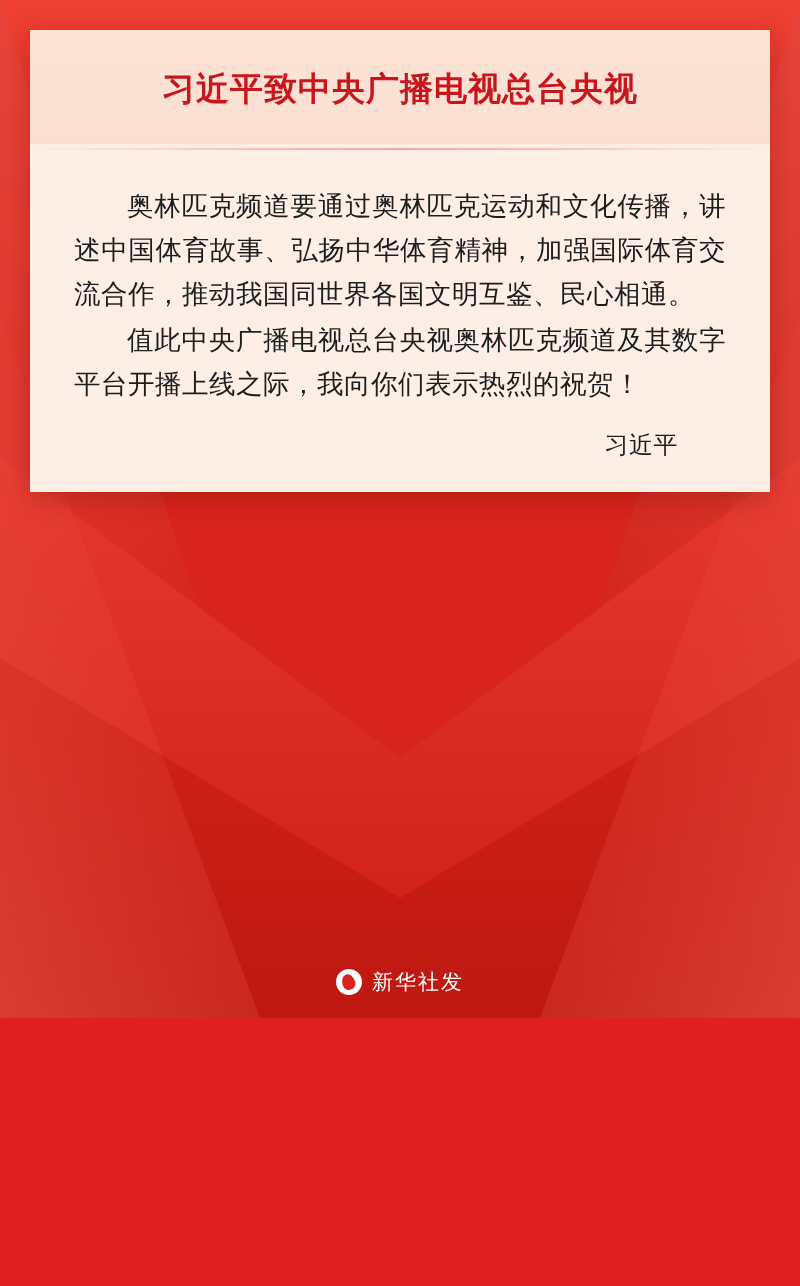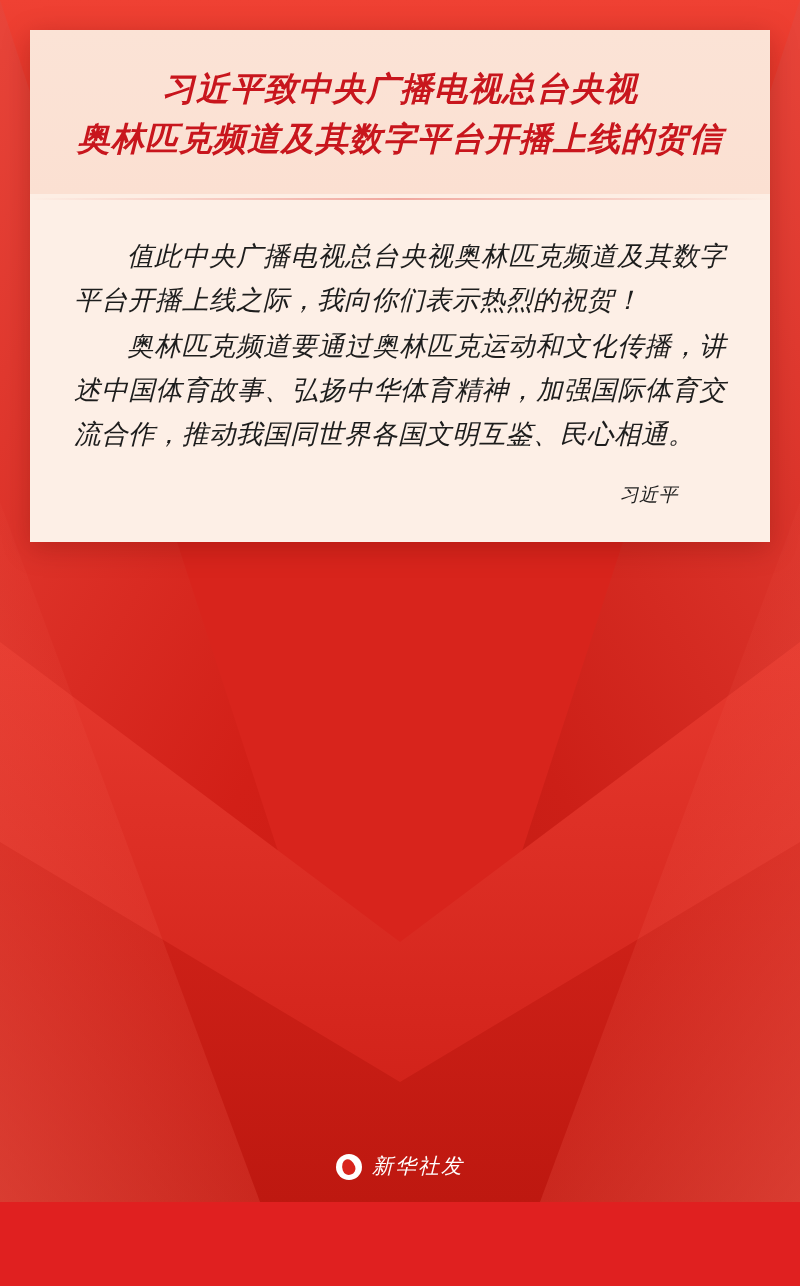--- a/index.html
+++ b/index.html
@@ -10,24 +10,23 @@
     width: 800px;
     height: 1286px;
     background: #e02020;
     font-family: "Liberation Serif", "DejaVu Serif", serif;
     overflow: hidden;
   }
 
   .poster {
     position: relative;
     width: 800px;
-    height: 1202px;
+    height: 1018px;
     background: #ef4444;
     overflow: hidden;
-    font-style: italic;
   }
 
   
   .bg-base {
     position: absolute;
     inset: 0;
     background: #d8241c;
   }
   .bg-left-fold {
     position: absolute;
@@ -140,33 +139,33 @@
   }
   .sign-block {
     margin-top: 18px;
     padding-right: 48px;
     text-align: right;
   }
   .sign-name,
   .sign-date {
     color: #1d1d1d;
     font-family: "Liberation Serif", "DejaVu Serif", serif;
-    font-size: 19px;
+    font-size: 24px;
     line-height: 42px;
     letter-spacing: .5px;
   }
 
   
   .footer {
     position: absolute;
     left: 0;
     bottom: 22px;
     width: 800px;
     display: flex;
-    align-items: flex-end;
+    align-items: center;
     justify-content: center;
     gap: 10px;
   }
   .footer-mark {
     width: 26px;
     height: 26px;
     border-radius: 50%;
     background: #ffffff;
     position: relative;
     display: inline-block;
@@ -200,27 +199,26 @@
   <div class="bg-right-fold"></div>
   <div class="bg-bottom-flap"></div>
   <div class="bg-bottom-flap2"></div>
   <div class="bg-side-wedge-l"></div>
   <div class="bg-side-wedge-r"></div>
 
   <div class="card">
 
     <div class="card-top">
       <div class="title-line">习近平致中央广播电视总台央视</div>
-      <div class="title-line">奥林匹克频道及其数字平台开播上线的贺信</div>
     </div>
     <div class="divider"></div>
 
     <div class="card-body">
+      <p class="para">奥林匹克频道要通过奥林匹克运动和文化传播，讲述中国体育故事、弘扬中华体育精神，加强国际体育交流合作，推动我国同世界各国文明互鉴、民心相通。</p>
       <p class="para">值此中央广播电视总台央视奥林匹克频道及其数字平台开播上线之际，我向你们表示热烈的祝贺！</p>
-      <p class="para">奥林匹克频道要通过奥林匹克运动和文化传播，讲述中国体育故事、弘扬中华体育精神，加强国际体育交流合作，推动我国同世界各国文明互鉴、民心相通。</p>
 
       <div class="sign-block">
         <div class="sign-name">习近平</div>
       </div>
     </div>
 
   </div>
 
   <div class="footer">
     <span class="footer-mark"></span>

